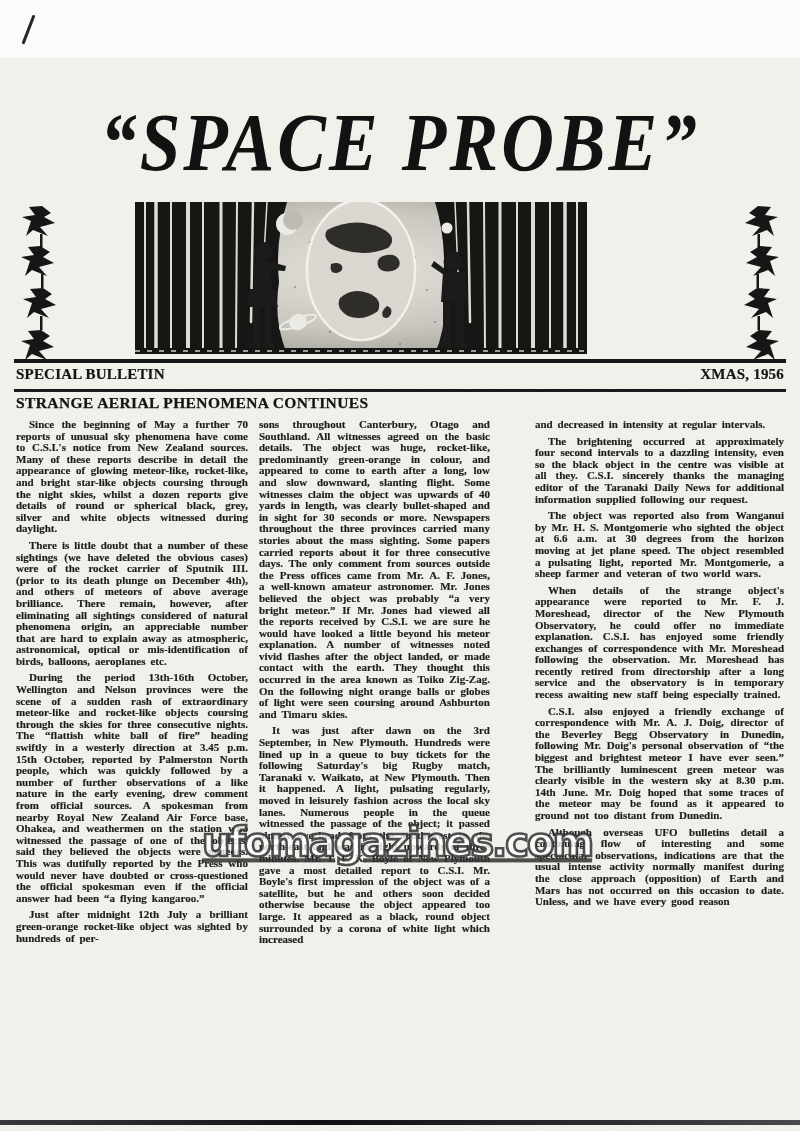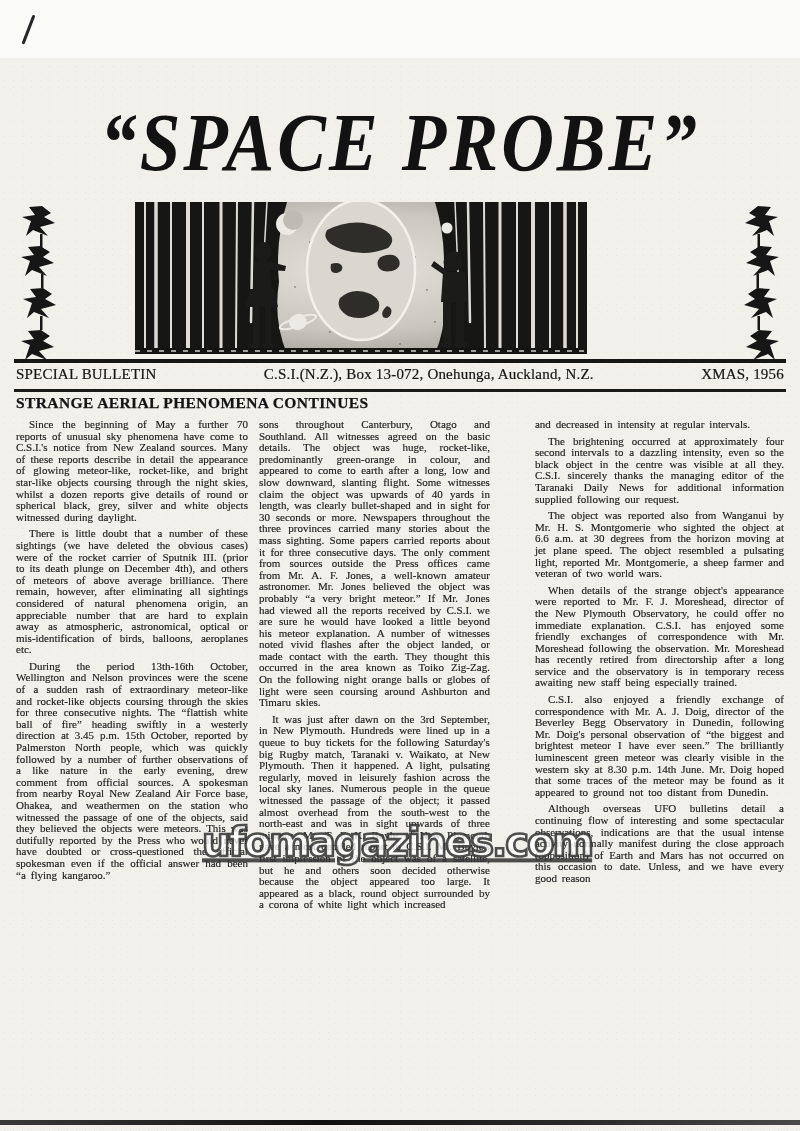--- a/index.html
+++ b/index.html
@@ -25,31 +25,31 @@
   }
   .masthead{position:absolute;top:202px;left:135px;width:452px;height:152px;}
   .side-border{position:absolute;top:204px;width:44px;height:162px;}
   .side-border.left{left:20px;}
   .side-border.right{left:736px;transform:scaleX(-1);}
   .rule1{position:absolute;top:359px;left:14px;width:772px;height:4px;background:#171717;}
   .rule2{position:absolute;top:389px;left:14px;width:772px;height:2.5px;background:#1a1a1a;}
   .bulletin{
     position:absolute;top:366px;left:16px;width:768px;
     display:flex;justify-content:space-between;align-items:baseline;
-    font-weight:normal;font-size:15px;letter-spacing:0.2px;color:#151515;
+    font-weight:bold;font-size:15px;letter-spacing:0.2px;color:#151515;
     -webkit-text-stroke:0.2px #151515;
   }
   .headline{
     position:absolute;top:394px;left:16px;
     font-weight:bold;font-size:15.5px;letter-spacing:0.4px;color:#141414;
     -webkit-text-stroke:0.25px #141414;
   }
   .body-cols{
     position:absolute;top:419px;left:16px;width:768px;
-    display:flex;gap:11px;
+    display:flex;gap:11px;font-weight:bold;
   }
   .col{font-size:11px;line-height:11.6px;text-align:justify;word-spacing:2.2px;
     -webkit-text-stroke:0.15px #1c1c1d;}
   .col-1{width:243px;}
   .col-2{width:242px;}
   .col-3{width:261px;margin-left:34px;}
   .para{margin:0;}
   .para + .para{margin-top:5px;}
   .para.indent{text-indent:13px;}
   .watermark{
@@ -193,33 +193,33 @@
 
     <rect x="0" y="146" width="452" height="6" fill="#141412"></rect>
     <line x1="0" y1="149" x2="452" y2="149" stroke="#cfcdc6" stroke-width="1.5" stroke-dasharray="5 7"></line>
   </svg>
 </div>
 
 <div class="rule1"></div>
 
 <div class="bulletin">
   <span>SPECIAL BULLETIN</span>
-  <span>C.S.I.(N.Z.), Box 13-072, Onehunga, Auckland, N.Z.</span>
   <span>XMAS, 1956</span>
 </div>
 
 <div class="rule2"></div>
 
 <div class="headline">STRANGE AERIAL PHENOMENA CONTINUES</div>
 
 <div class="body-cols">
   <div class="col col-1">
       <p class="para indent">Since the beginning of May a further 70 reports of unusual sky phenomena have come to C.S.I.'s notice from New Zealand sources. Many of these reports describe in detail the appearance of glowing meteor-like, rocket-like, and bright star-like objects coursing through the night skies, whilst a dozen reports give details of round or spherical black, grey, silver and white objects witnessed during daylight.</p>
       <p class="para indent">There is little doubt that a number of these sightings (we have deleted the obvious cases) were of the rocket carrier of Sputnik III. (prior to its death plunge on December 4th), and others of meteors of above average brilliance. There remain, however, after eliminating all sightings considered of natural phenomena origin, an appreciable number that are hard to explain away as atmospheric, astronomical, optical or mis-identification of birds, balloons, aeroplanes etc.</p>
       <p class="para indent">During the period 13th-16th October, Wellington and Nelson provinces were the scene of a sudden rash of extraordinary meteor-like and rocket-like objects coursing through the skies for three consecutive nights. The “flattish white ball of fire” heading swiftly in a westerly direction at 3.45 p.m. 15th October, reported by Palmerston North people, which was quickly followed by a number of further observations of a like nature in the early evening, drew comment from official sources. A spokesman from nearby Royal New Zealand Air Force base, Ohakea, and weathermen on the station who witnessed the passage of one of the objects, said they believed the objects were meteors. This was dutifully reported by the Press who would never have doubted or cross-questioned the official spokesman even if the official answer had been “a flying kangaroo.”</p>
+      <p class="para indent">Just after midnight 12th July a brilliant green-orange rocket-like object was sighted by hundreds of per-</p>
     </div>
   <div class="col col-2">
       <p class="para">sons throughout Canterbury, Otago and Southland. All witnesses agreed on the basic details. The object was huge, rocket-like, predominantly green-orange in colour, and appeared to come to earth after a long, low and slow downward, slanting flight. Some witnesses claim the object was upwards of 40 yards in length, was clearly bullet-shaped and in sight for 30 seconds or more. Newspapers throughout the three provinces carried many stories about the mass sighting. Some papers carried reports about it for three consecutive days. The only comment from sources outside the Press offices came from Mr. A. F. Jones, a well-known amateur astronomer. Mr. Jones believed the object was probably “a very bright meteor.” If Mr. Jones had viewed all the reports received by C.S.I. we are sure he would have looked a little beyond his meteor explanation. A number of witnesses noted vivid flashes after the object landed, or made contact with the earth. They thought this occurred in the area known as Toiko Zig-Zag. On the following night orange balls or globes of light were seen coursing around Ashburton and Timaru skies.</p>
       <p class="para indent">It was just after dawn on the 3rd September, in New Plymouth. Hundreds were lined up in a queue to buy tickets for the following Saturday's big Rugby match, Taranaki v. Waikato, at New Plymouth. Then it happened. A light, pulsating regularly, moved in leisurely fashion across the local sky lanes. Numerous people in the queue witnessed the passage of the object; it passed almost overhead from the south-west to the north-east and was in sight upwards of three minutes. Mr. T. F. K. Boyle of New Plymouth gave a most detailed report to C.S.I. Mr. Boyle's first impression of the object was of a satellite, but he and others soon decided otherwise because the object appeared too large. It appeared as a black, round object surrounded by a corona of white light which increased</p>
     </div>
   <div class="col col-3">
       <p class="para">and decreased in intensity at regular intervals.</p>
       <p class="para indent">The brightening occurred at approximately four second intervals to a dazzling intensity, even so the black object in the centre was visible at all they. C.S.I. sincerely thanks the managing editor of the Taranaki Daily News for additional information supplied following our request.</p>
       <p class="para indent">The object was reported also from Wanganui by Mr. H. S. Montgomerie who sighted the object at 6.6 a.m. at 30 degrees from the horizon moving at jet plane speed. The object resembled a pulsating light, reported Mr. Montgomerie, a sheep farmer and veteran of two world wars.</p>
       <p class="para indent">When details of the strange object's appearance were reported to Mr. F. J. Moreshead, director of the New Plymouth Observatory, he could offer no immediate explanation. C.S.I. has enjoyed some friendly exchanges of correspondence with Mr. Moreshead following the observation. Mr. Moreshead has recently retired from directorship after a long service and the observatory is in temporary recess awaiting new staff being especially trained.</p>

